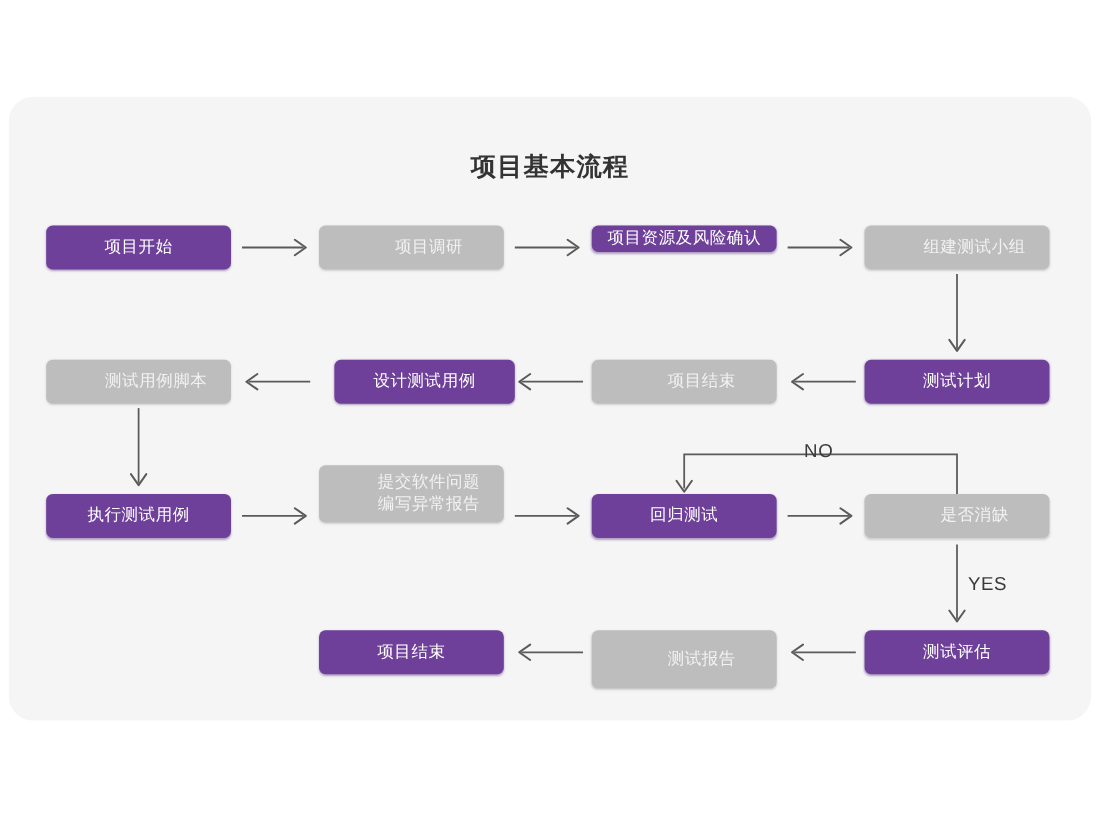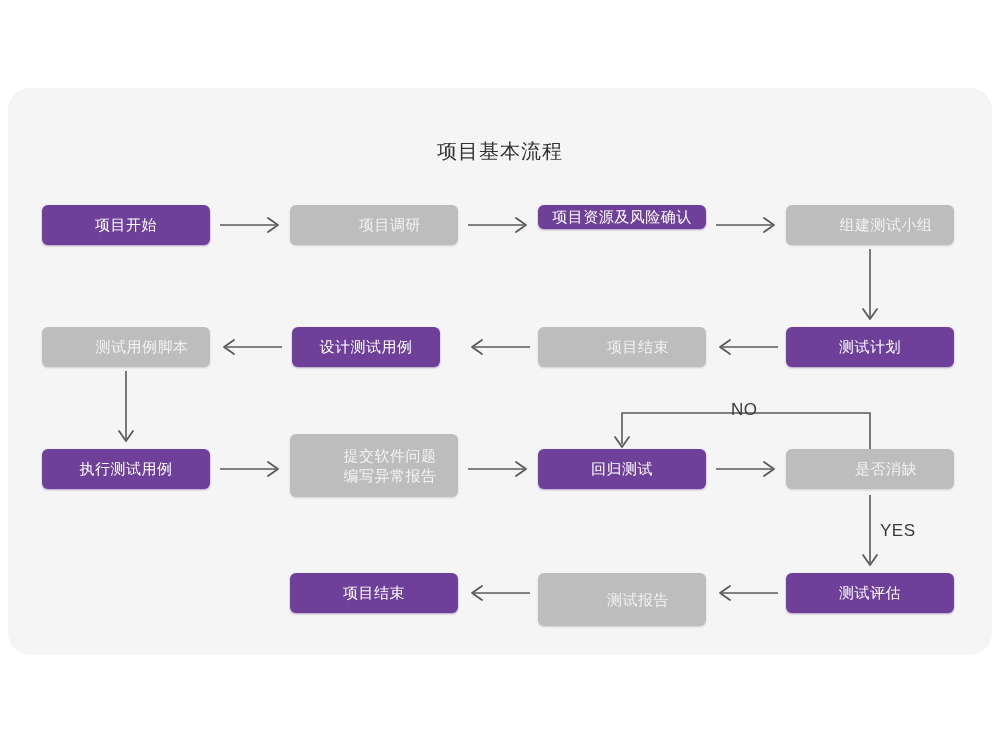--- a/index.html
+++ b/index.html
@@ -27,24 +27,24 @@
     height: 567px;
     background: #f5f5f5;
     border-radius: 22px;
   }
   #title {
     position: absolute;
     left: 0;
     top: 131px;
     width: 1000px;
     text-align: center;
-    font-size: 20px;
+    font-size: 23px;
     color: #333333;
     letter-spacing: 1px;
-    font-weight: 400;
+    font-weight: 700;
     line-height: 40px;
   }
   .node {
     position: absolute;
     box-sizing: border-box;
     display: flex;
     align-items: center;
     justify-content: center;
     text-align: right;
     border-radius: 6px;
@@ -101,29 +101,29 @@
   <div class="node purple" style="left:42px; top:205px; width:168px; height:40px;">项目开始</div>
 
   <div class="node gray" style="left:290px; top:205px; width:168px; height:40px;">项目调研</div>
 
   <div class="node purple" style="left:538px; top:205px; width:168px; height:24px;">项目资源及风险确认</div>
 
   <div class="node gray" style="left:786px; top:205px; width:168px; height:40px;">组建测试小组</div>
 
   <div class="node gray" style="left:42px; top:327px; width:168px; height:40px;font-family:Liberation Serif, serif;">测试用例脚本</div>
 
-  <div class="node purple" style="left:292px; top:327px; width:148px; height:40px;">设计测试用例</div>
+  <div class="node purple" style="left:304px; top:327px; width:164px; height:40px;">设计测试用例</div>
 
   <div class="node gray" style="left:538px; top:327px; width:168px; height:40px;">项目结束</div>
 
   <div class="node purple" style="left:786px; top:327px; width:168px; height:40px;">测试计划</div>
 
   <div class="node purple" style="left:42px; top:449px; width:168px; height:40px;">执行测试用例</div>
 
-  <div class="node gray" style="left:290px; top:434px; width:168px; height:63px;">提交软件问题
+  <div class="node gray" style="left:290px; top:423px; width:168px; height:52px;">提交软件问题
 编写异常报告</div>
 
   <div class="node purple" style="left:538px; top:449px; width:168px; height:40px;">回归测试</div>
 
   <div class="node gray" style="left:786px; top:449px; width:168px; height:40px;">是否消缺</div>
 
   <div class="node purple" style="left:290px; top:573px; width:168px; height:40px;">项目结束</div>
 
   <div class="node gray" style="left:538px; top:573px; width:168px; height:53px;">测试报告</div>
 

